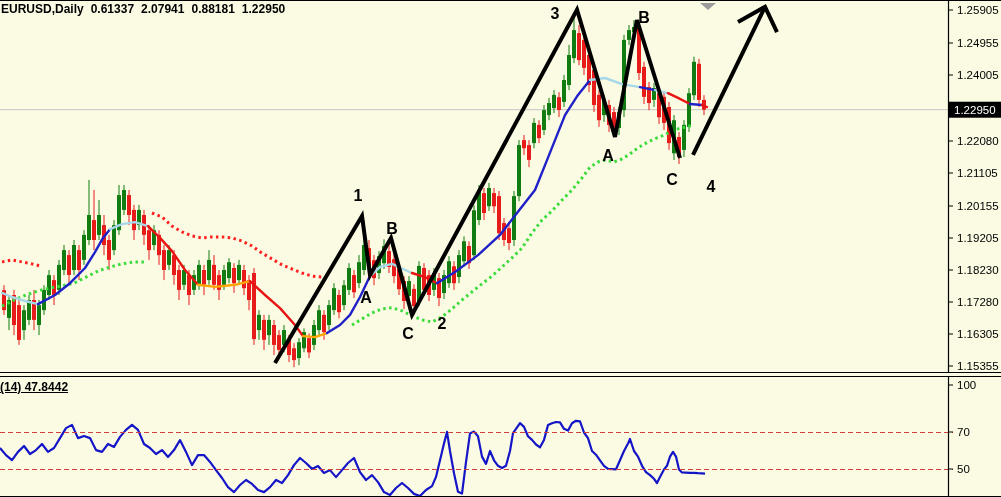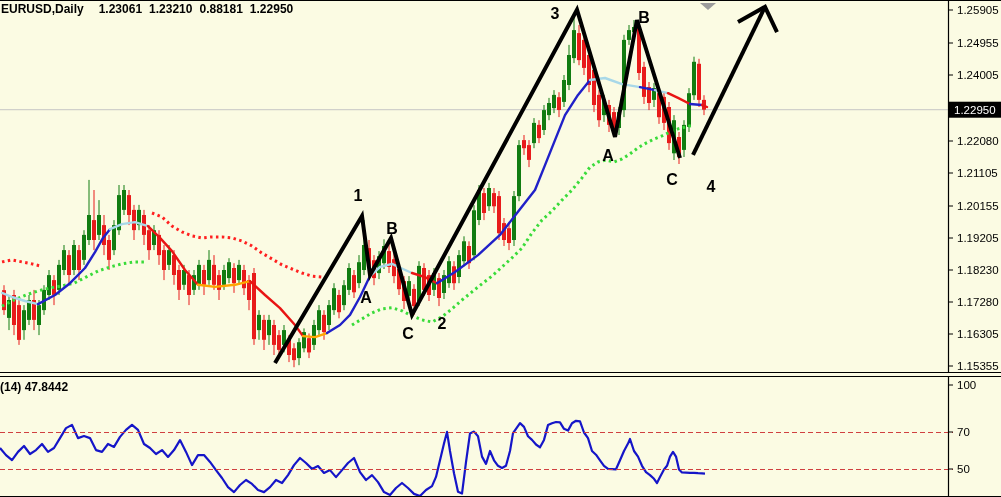--- a/index.html
+++ b/index.html
@@ -1,22 +1,22 @@
 <!DOCTYPE html>
 <html><head>
 <meta charset="utf-8">
 <style>
   html,body{margin:0;padding:0;}
   .screen{position:relative;width:1001px;height:497px;background:#FBFBE3;overflow:hidden;
           font-family:"Liberation Sans",sans-serif;}
   svg{position:absolute;top:0;left:0;}
   .header{position:absolute;top:2px;left:1px;font-size:12px;font-weight:bold;color:#000;white-space:nowrap;}
   .header span{margin-right:7px;}
-  .header .sym{margin-right:15px;}
-  .ind-label{position:absolute;top:380px;left:0px;font-size:12px;font-weight:bold;color:#000;}
+  .header .sym{margin-right:7px;}
+  .ind-label{position:absolute;top:380px;left:0px;font-size:12px;font-weight:bold;color:#000;text-decoration:underline;}
 </style>
 </head>
 <body>
 
 <div class="screen">
   <svg id="chart" width="1001" height="497" viewBox="0 0 1001 497">
       <rect x="0" y="0" width="1001" height="497" fill="#FBFBE3"></rect>
       <defs>
         <clipPath id="mainClip">
           <rect x="0" y="0" width="948" height="372"></rect>
@@ -395,16 +395,16 @@
       <g>
         <line x1="948" y1="385" x2="953" y2="385" stroke="#000" stroke-width="1"></line>
         <text x="957" y="389" font-family="&quot;Liberation Sans&quot;,sans-serif" font-size="11.5" fill="#000000">100</text>
         <line x1="948" y1="432" x2="953" y2="432" stroke="#000" stroke-width="1"></line>
         <text x="957" y="436" font-family="&quot;Liberation Sans&quot;,sans-serif" font-size="11.5" fill="#000000">70</text>
         <line x1="948" y1="469" x2="953" y2="469" stroke="#000" stroke-width="1"></line>
         <text x="957" y="473" font-family="&quot;Liberation Sans&quot;,sans-serif" font-size="11.5" fill="#000000">50</text>
       </g>
     </svg>
   <div class="header">
-    <span class="sym">EURUSD,Daily</span><span>1.23061</span><span>1.23210</span><span>0.88181</span><span>1.22950</span>
+    <span class="sym">EURUSD,Daily</span><span>0.61337</span><span>2.07941</span><span>0.88181</span><span>1.22950</span>
   </div>
   <div class="ind-label">(14) 47.8442</div>
 </div>
 
 </body></html>

